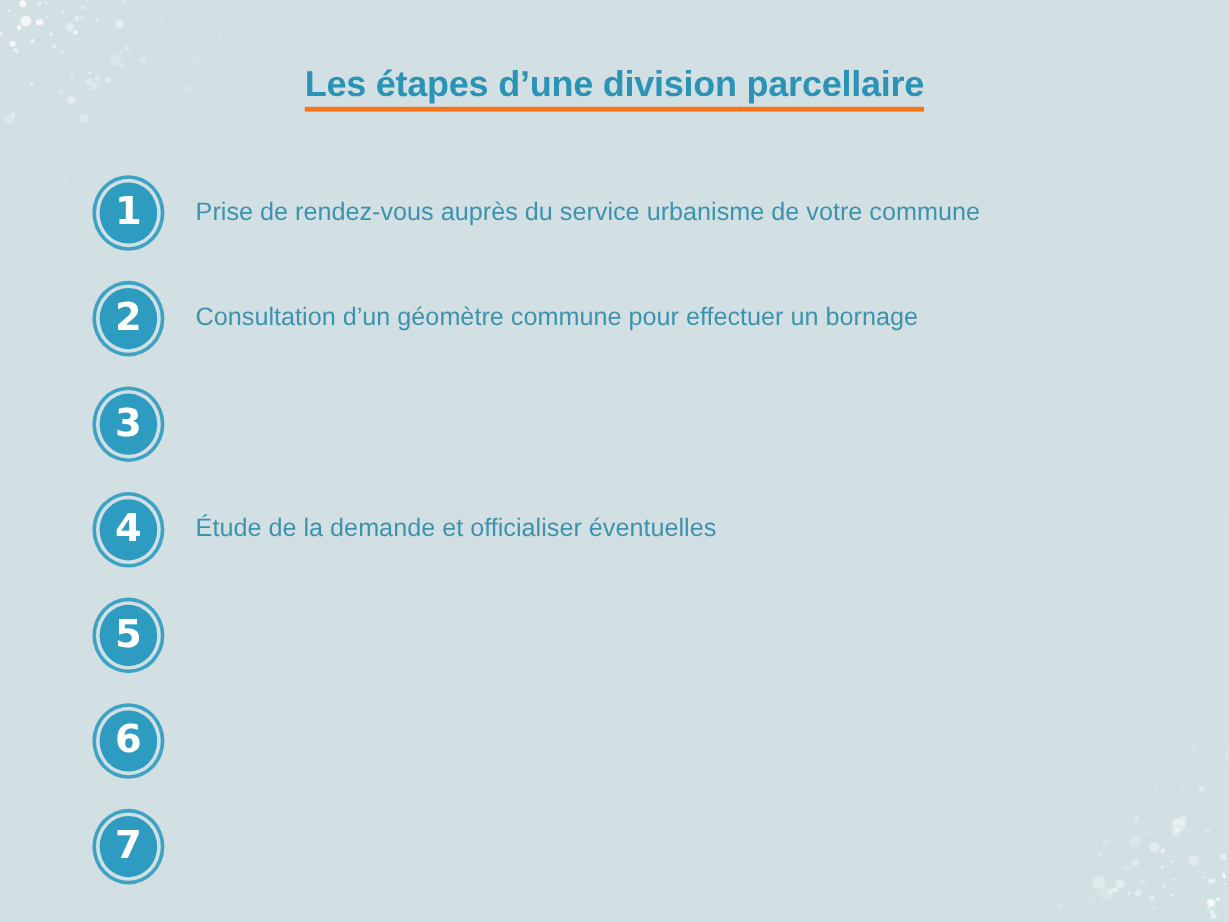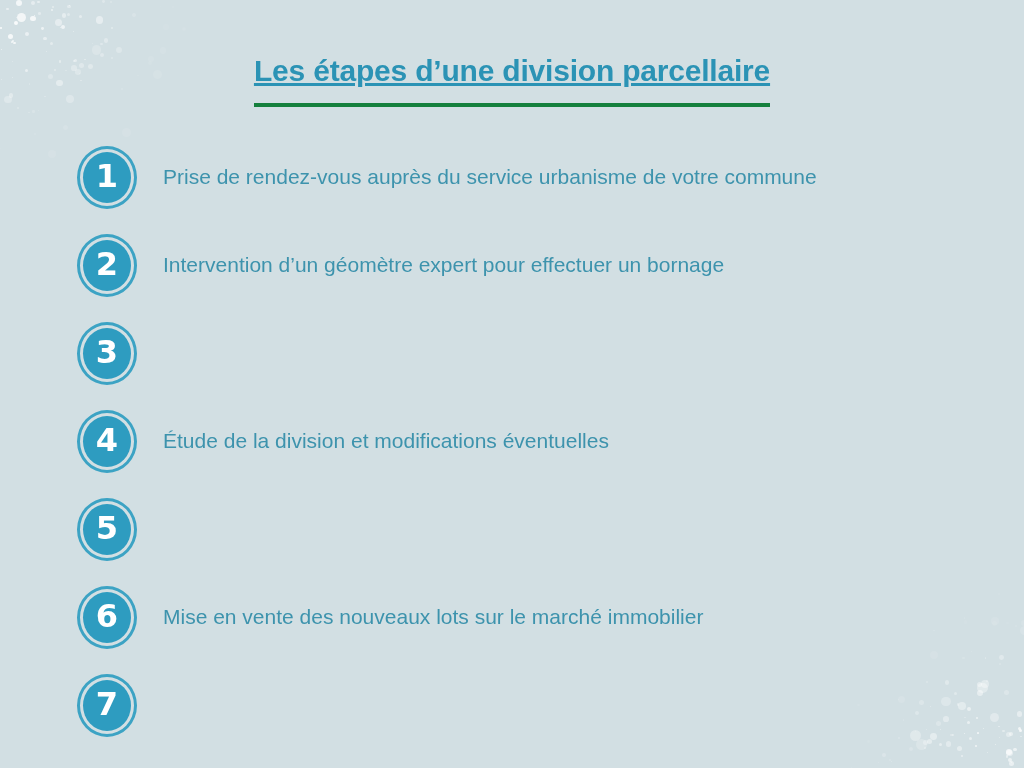--- a/index.html
+++ b/index.html
@@ -45,23 +45,22 @@
     top: 54px;
     left: 0;
     width: 1024px;
     text-align: center;
     font-size: 30px;
     font-weight: bold;
     color: #2b93b5;
     letter-spacing: -0.2px;
   }
   #page-title .title-text {
-    border-bottom: 4px solid #15803d;
-    padding-bottom: 16px;
-    text-decoration: underline;
+    border-bottom: 4px solid #f97316;
+    padding-bottom: 2px;
   }
 
   
   #steps-list {
     position: absolute;
     top: 133px;
     left: 0;
     width: 1024px;
   }
   .step-row {
@@ -307,47 +306,46 @@
         <div class="badge-disc"></div>
         <span class="badge-number">1</span>
       </div>
       <div class="step-text">Prise de rendez-vous auprès du service urbanisme de votre commune</div>
     </div>
     <div class="step-row">
       <div class="step-badge">
         <div class="badge-disc"></div>
         <span class="badge-number">2</span>
       </div>
-      <div class="step-text">Intervention d’un géomètre expert pour effectuer un bornage</div>
+      <div class="step-text">Consultation d’un géomètre commune pour effectuer un bornage</div>
     </div>
     <div class="step-row">
       <div class="step-badge">
         <div class="badge-disc"></div>
         <span class="badge-number">3</span>
       </div>
     </div>
     <div class="step-row">
       <div class="step-badge">
         <div class="badge-disc"></div>
         <span class="badge-number">4</span>
       </div>
-      <div class="step-text">Étude de la division et modifications éventuelles</div>
+      <div class="step-text">Étude de la demande et officialiser éventuelles</div>
     </div>
     <div class="step-row">
       <div class="step-badge">
         <div class="badge-disc"></div>
         <span class="badge-number">5</span>
       </div>
     </div>
     <div class="step-row">
       <div class="step-badge">
         <div class="badge-disc"></div>
         <span class="badge-number">6</span>
       </div>
-      <div class="step-text">Mise en vente des nouveaux lots sur le marché immobilier</div>
     </div>
     <div class="step-row">
       <div class="step-badge">
         <div class="badge-disc"></div>
         <span class="badge-number">7</span>
       </div>
     </div>
   </div>
 
 </body></html>

